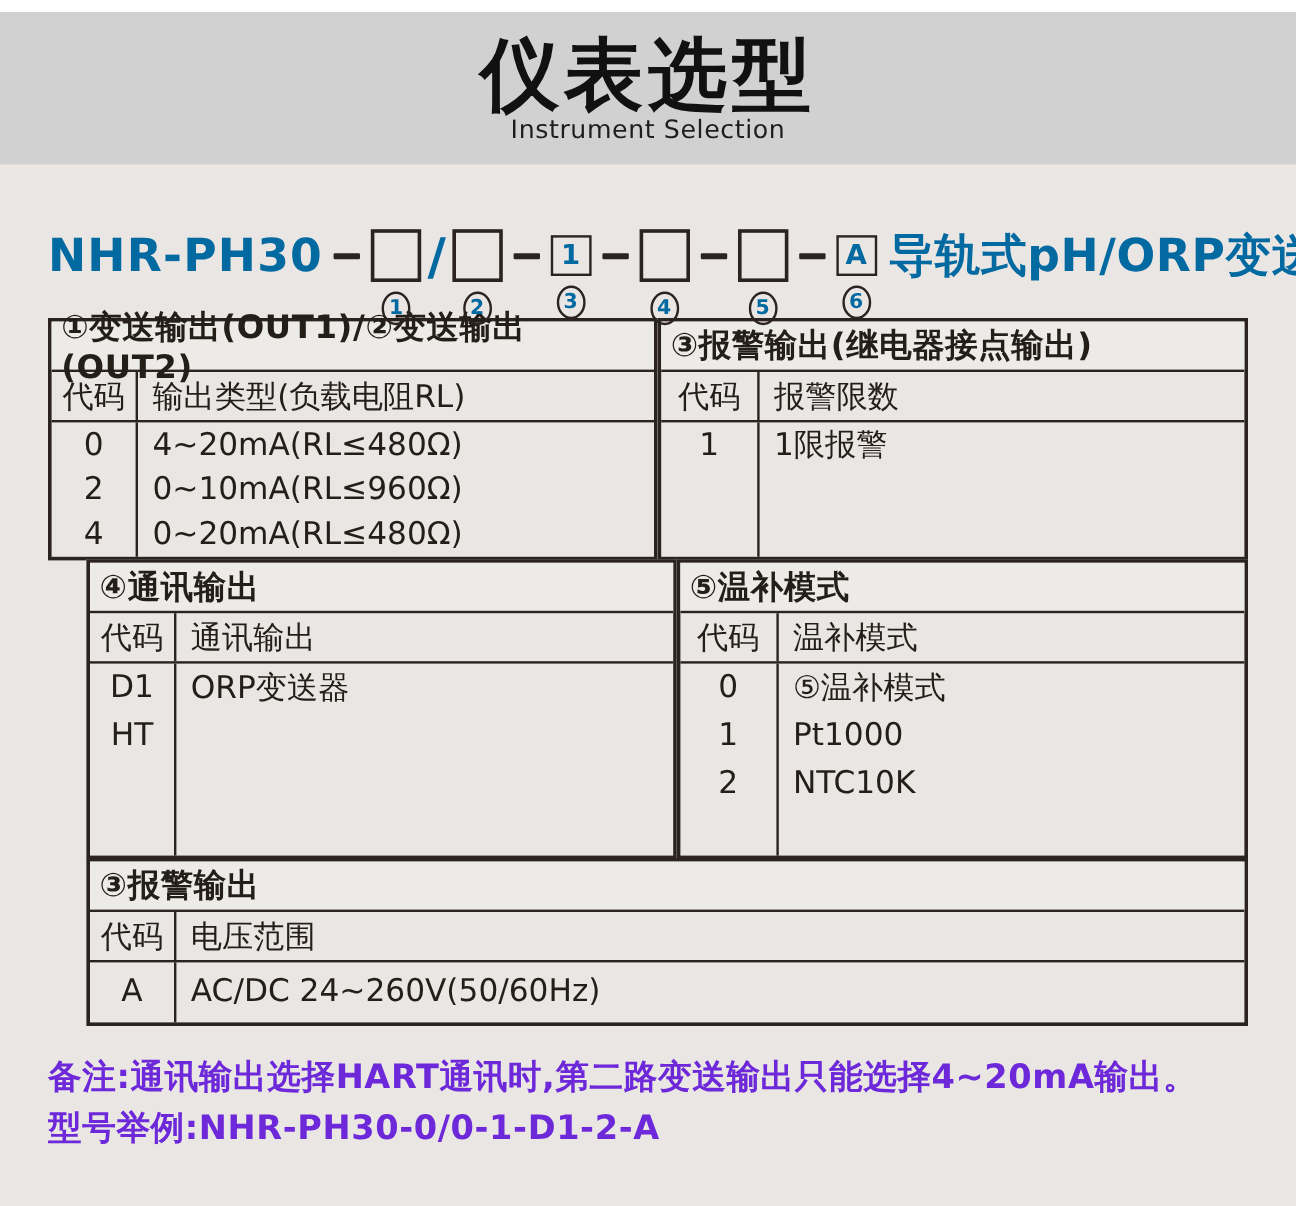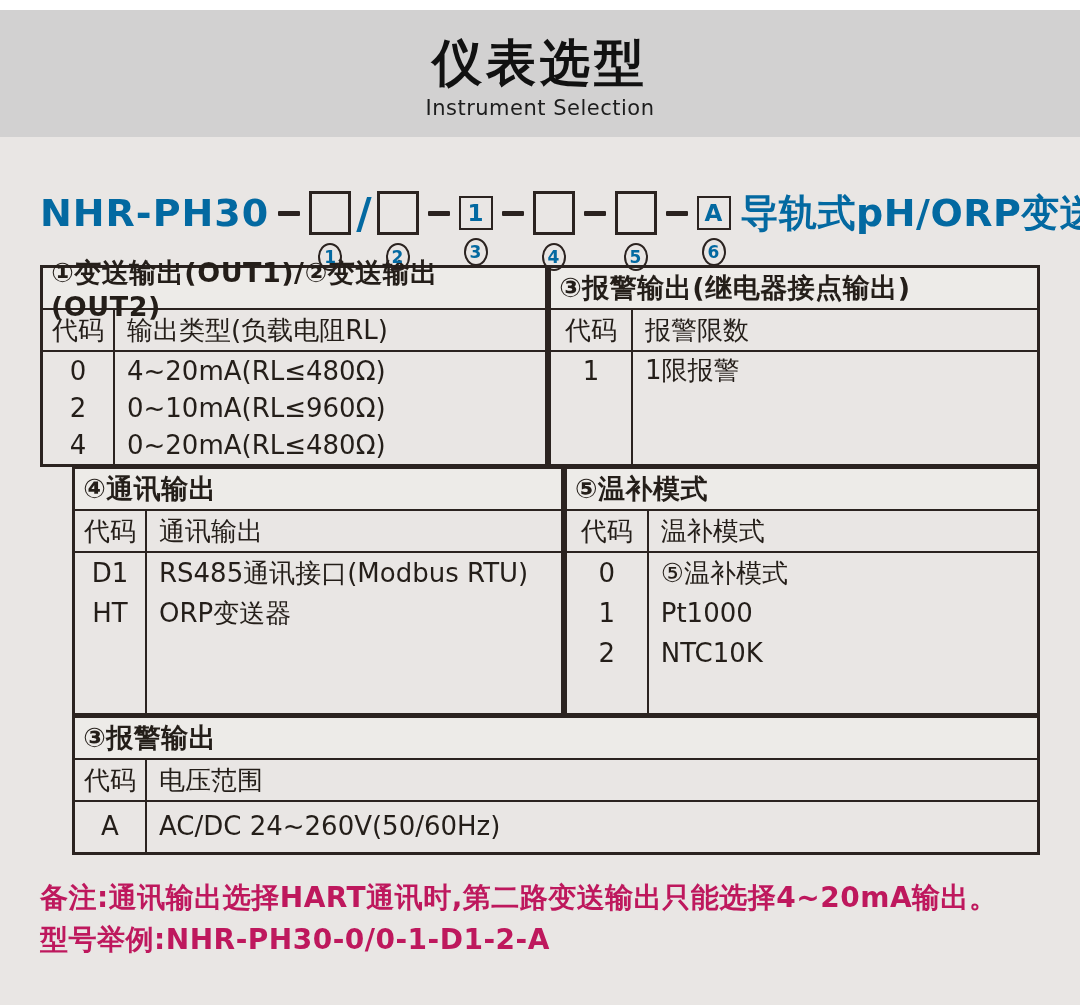--- a/index.html
+++ b/index.html
@@ -9,21 +9,21 @@
     background: #e9e6e4;
     color: #241e19;
     font-family: "DejaVu Sans", "Liberation Sans", sans-serif;
   }
   .top-strip { height: 10px; background: #ffffff; }
   .title-band {
     height: 127px; background: #d2d1d1;
     text-align: center; box-sizing: border-box; padding-top: 22px;
   }
   .page-title {
-    font-size: 50px; font-weight: bold; letter-spacing: 4px;
+    font-size: 66px; font-weight: bold; letter-spacing: 4px;
     color: #111111; line-height: 62px;
   }
   .page-subtitle {
     font-size: 21px; color: #1d1d1d; margin-top: 2px; letter-spacing: 0.5px;
   }
   .content { padding: 0 40px; }
 
   
   .model-line {
     margin-top: 54px; height: 44px;
@@ -83,21 +83,21 @@
   }
   .descs { flex: 1; display: flex; flex-direction: column; border-radius: 15px; }
   .rl { display: flex; align-items: center; font-size: 26px; }
   .codes .rl { justify-content: center; }
   .descs .rl { padding-left: 12px; }
   .s1 .tbody { height: 112px; } .s1 .rl { height: 37px; flex: none; }
   .s2 .tbody { height: 160px; } .s2 .rl { height: 40px; flex: none; }
   .s3 .tbody { height: 50px; }  .s3 .rl { height: 48px; flex: none; }
 
   
-  .notes { margin-top: 22px; font-weight: bold; font-size: 28px; color: #be185d; }
+  .notes { margin-top: 22px; font-weight: bold; font-size: 28px; color: #6d28d9; }
   .note-line { line-height: 42px; letter-spacing: 0.5px; }
 </style>
 </head>
 <body>
 
 <div class="top-strip"></div>
 
 <div class="title-band">
   <div class="page-title">仪表选型</div>
   <div class="page-subtitle">Instrument Selection</div>
@@ -185,21 +185,20 @@
         <div class="colhead">
           <div class="cc">代码</div>
           <div class="cd">通讯输出</div>
         </div>
         <div class="tbody">
           <div class="codes">
             <div class="rl">D1</div>
             <div class="rl">HT</div>
           </div>
           <div class="descs">
-            <div class="rl">RS485通讯接口(Modbus RTU)</div>
             <div class="rl">ORP变送器</div>
           </div>
         </div>
       </div>
       <div class="tbl tbl-right">
         <div class="tbl-title">⑤温补模式</div>
         <div class="colhead">
           <div class="cc">代码</div>
           <div class="cd">温补模式</div>
         </div>

